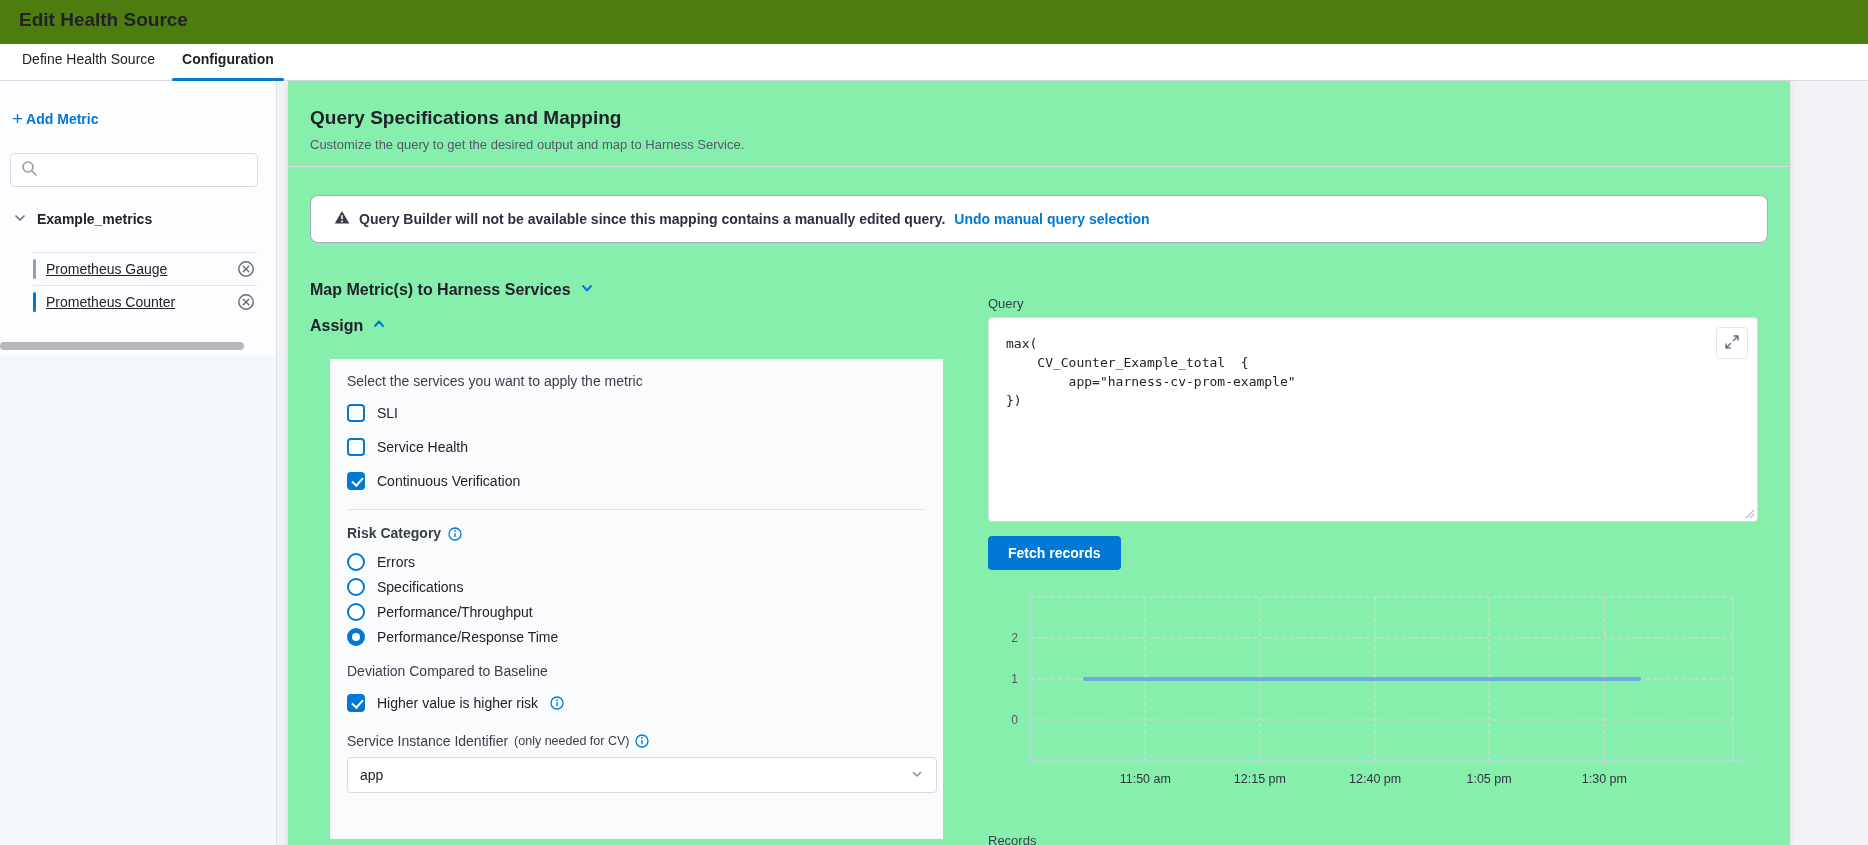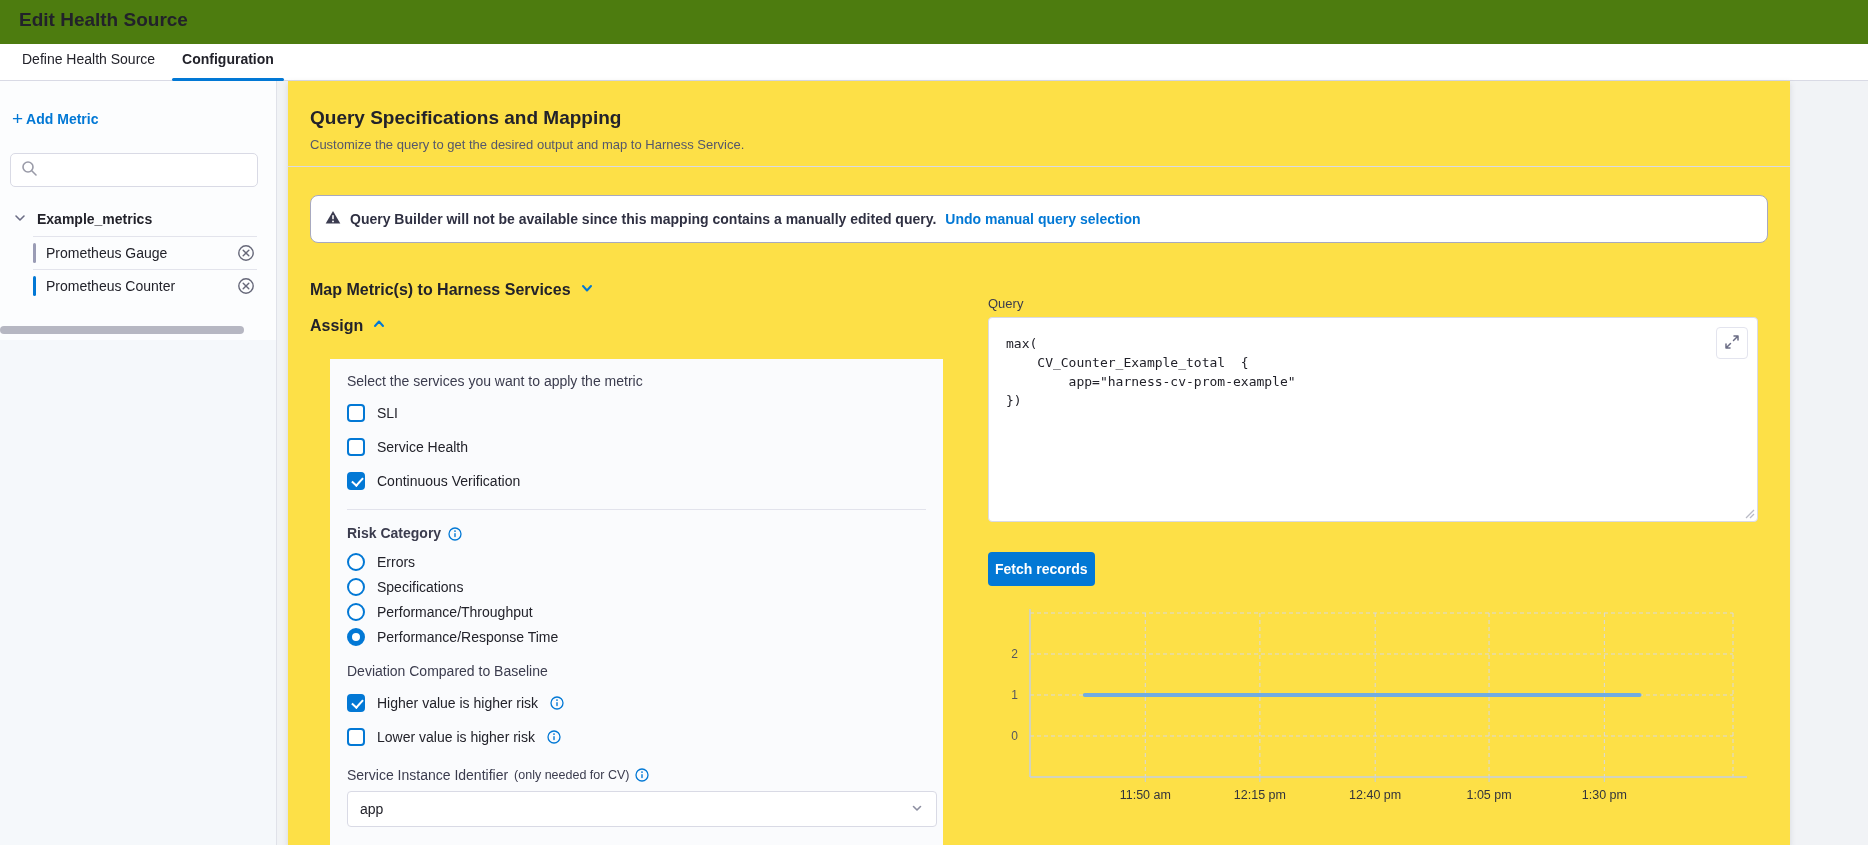--- a/index.html
+++ b/index.html
@@ -29,40 +29,40 @@
   .sidebar-top { background:#fcfdfe; padding:30px 0 6px 0; }
   .add-metric { margin-left:12px; display:inline-flex; align-items:center; gap:3px;
     color:#0278d5; font-size:14px; font-weight:600; cursor:pointer; }
   .plus-glyph { font-size:19px; font-weight:500; line-height:14px; }
   .searchbox { margin:24px 18px 0 10px; height:34px; background:#fff;
     border:1px solid #d9dae5; border-radius:5px; display:flex; align-items:center; padding:0 10px; gap:8px; }
   .searchbox input { border:none; outline:none; flex:1; font-size:14px; background:transparent; font-family:inherit; }
   .tree { margin-top:20px; }
   .tree-header { display:flex; align-items:center; gap:11px; padding-left:14px;
     font-size:14px; font-weight:700; height:24px; cursor:pointer; }
-  .tree-rows { margin:5px 19px 0 33px; }
+  .tree-rows { margin:21px 19px 0 33px;text-decoration:underline; }
   .metric-row { display:flex; align-items:center; gap:10px; height:33px;
     border-top:1px solid #e3e4ec; cursor:pointer; }
   .accent { width:3px; height:20px; border-radius:2px; background:#9a9cb5; flex:none; }
   .metric-row.on .accent { background:#0278d5; }
   .metric-name { flex:1; font-size:14px; }
   .remove-btn { margin-right:2px; display:flex; cursor:pointer; background:none; border:none; padding:0; }
   .h-scrollbar { margin-top:24px; height:8px; width:244px; background:#b6b7c2; border-radius:4px; cursor:pointer; }
   .sidebar-bottom { flex:1; background:#f5f8fb; }
   
   .main { flex:1; position:relative; }
   .card { position:absolute; left:11px; top:0; width:1502px; height:765px;
-    background:#fde047; box-shadow:0 2px 6px rgba(96,97,112,0.18); }
+    background:#86efac; box-shadow:0 2px 6px rgba(96,97,112,0.18); }
   .card-head { padding:26px 24px 0 22px; }
   .card-title { font-size:19px; font-weight:700; }
   .card-sub { margin-top:8px; font-size:13px; color:#55576b; }
   .card-divider { margin-top:14px; height:1px; background:#d9dae5; }
   .card-body { position:relative; padding-left:22px; }
   .banner { margin-top:28px; width:1458px; height:48px; border:1px solid #a8a9bf; border-radius:8px;
-    display:flex; align-items:center; gap:9px; padding:0 14px;
+    display:flex; align-items:center; gap:9px; padding:0 23px;
     font-size:14px; font-weight:600; color:#2f3042; background:#fff; }
   .banner-link { color:#0278d5; cursor:pointer; }
   .section-header { display:flex; align-items:center; gap:9px; font-size:16px; font-weight:700; cursor:pointer; }
   .map-header { margin-top:38px; }
   .assign-header { margin-top:18px; }
   
   .assign-panel { margin-top:24px; margin-left:20px; width:613px; background:#fafbfd;
     padding:14px 0 46px 17px; }
   .panel-label { font-size:14px; color:#3b3c4e; }
   .opt-row { display:flex; align-items:center; gap:12px; margin-top:14px; height:20px; font-size:14px; }
@@ -90,21 +90,21 @@
   .right-col { position:absolute; left:700px; top:101px; width:772px; }
   .query-label { font-size:13px; color:#3b3c4e; }
   .query-box { margin-top:6px; width:770px; height:205px; background:#fff;
     border:1px solid #d9dae5; border-radius:4px; position:relative; cursor:text; }
   .query-code { margin:0; padding:16px 44px 0 17px; font-family:"DejaVu Sans Mono", monospace;
     font-size:13px; line-height:19px; color:#22222a; white-space:pre; }
   .expand-btn { position:absolute; top:9px; right:9px; width:32px; height:32px;
     border:1px solid #e3e4ee; border-radius:4px; background:#fff;
     display:flex; align-items:center; justify-content:center; cursor:pointer; }
   .resize-grip { position:absolute; right:2px; bottom:2px; cursor:nwse-resize; line-height:0; }
-  .fetch-btn { margin-top:30px; height:34px; padding:0 7px; background:#0278d5; color:#fff;
+  .fetch-btn { margin-top:14px; height:34px; padding:0 20px; background:#0278d5; color:#fff;
     font-size:14px; font-weight:600; border:none; border-radius:4px; cursor:pointer; font-family:inherit; }
   .chart-wrap { margin-top:19px; }
   .records-label { margin-top:36px; font-size:13px; color:#3b3c4e; }
 </style>
 </head>
 <body>
 
 <header class="app-header">
   <div class="app-title">Edit Health Source</div>
 </header>
@@ -259,31 +259,20 @@
           <div class="opt-row radio-row">
             <span class="radio on"></span>
             <span>Performance/Response Time</span>
           </div>
 
           <div class="deviation-label">Deviation Compared to Baseline</div>
 
           <div class="opt-row">
             <span class="checkbox on"></span>
             <span>Higher value is higher risk</span>
-            <button class="info-btn">
-              <svg width="14" height="14" viewBox="0 0 14 14">
-                  <circle cx="7" cy="7" r="6" fill="none" stroke="#0278d5" stroke-width="1.3"></circle>
-                  <circle cx="7" cy="4.1" r="0.9" fill="#0278d5"></circle>
-                  <rect x="6.3" y="6" width="1.4" height="4.3" rx="0.7" fill="#0278d5"></rect>
-                </svg>
-            </button>
-          </div>
-          <div class="opt-row">
-            <span class="checkbox"></span>
-            <span>Lower value is higher risk</span>
             <button class="info-btn">
               <svg width="14" height="14" viewBox="0 0 14 14">
                   <circle cx="7" cy="7" r="6" fill="none" stroke="#0278d5" stroke-width="1.3"></circle>
                   <circle cx="7" cy="4.1" r="0.9" fill="#0278d5"></circle>
                   <rect x="6.3" y="6" width="1.4" height="4.3" rx="0.7" fill="#0278d5"></rect>
                 </svg>
             </button>
           </div>
 
           <div class="sii-label">

